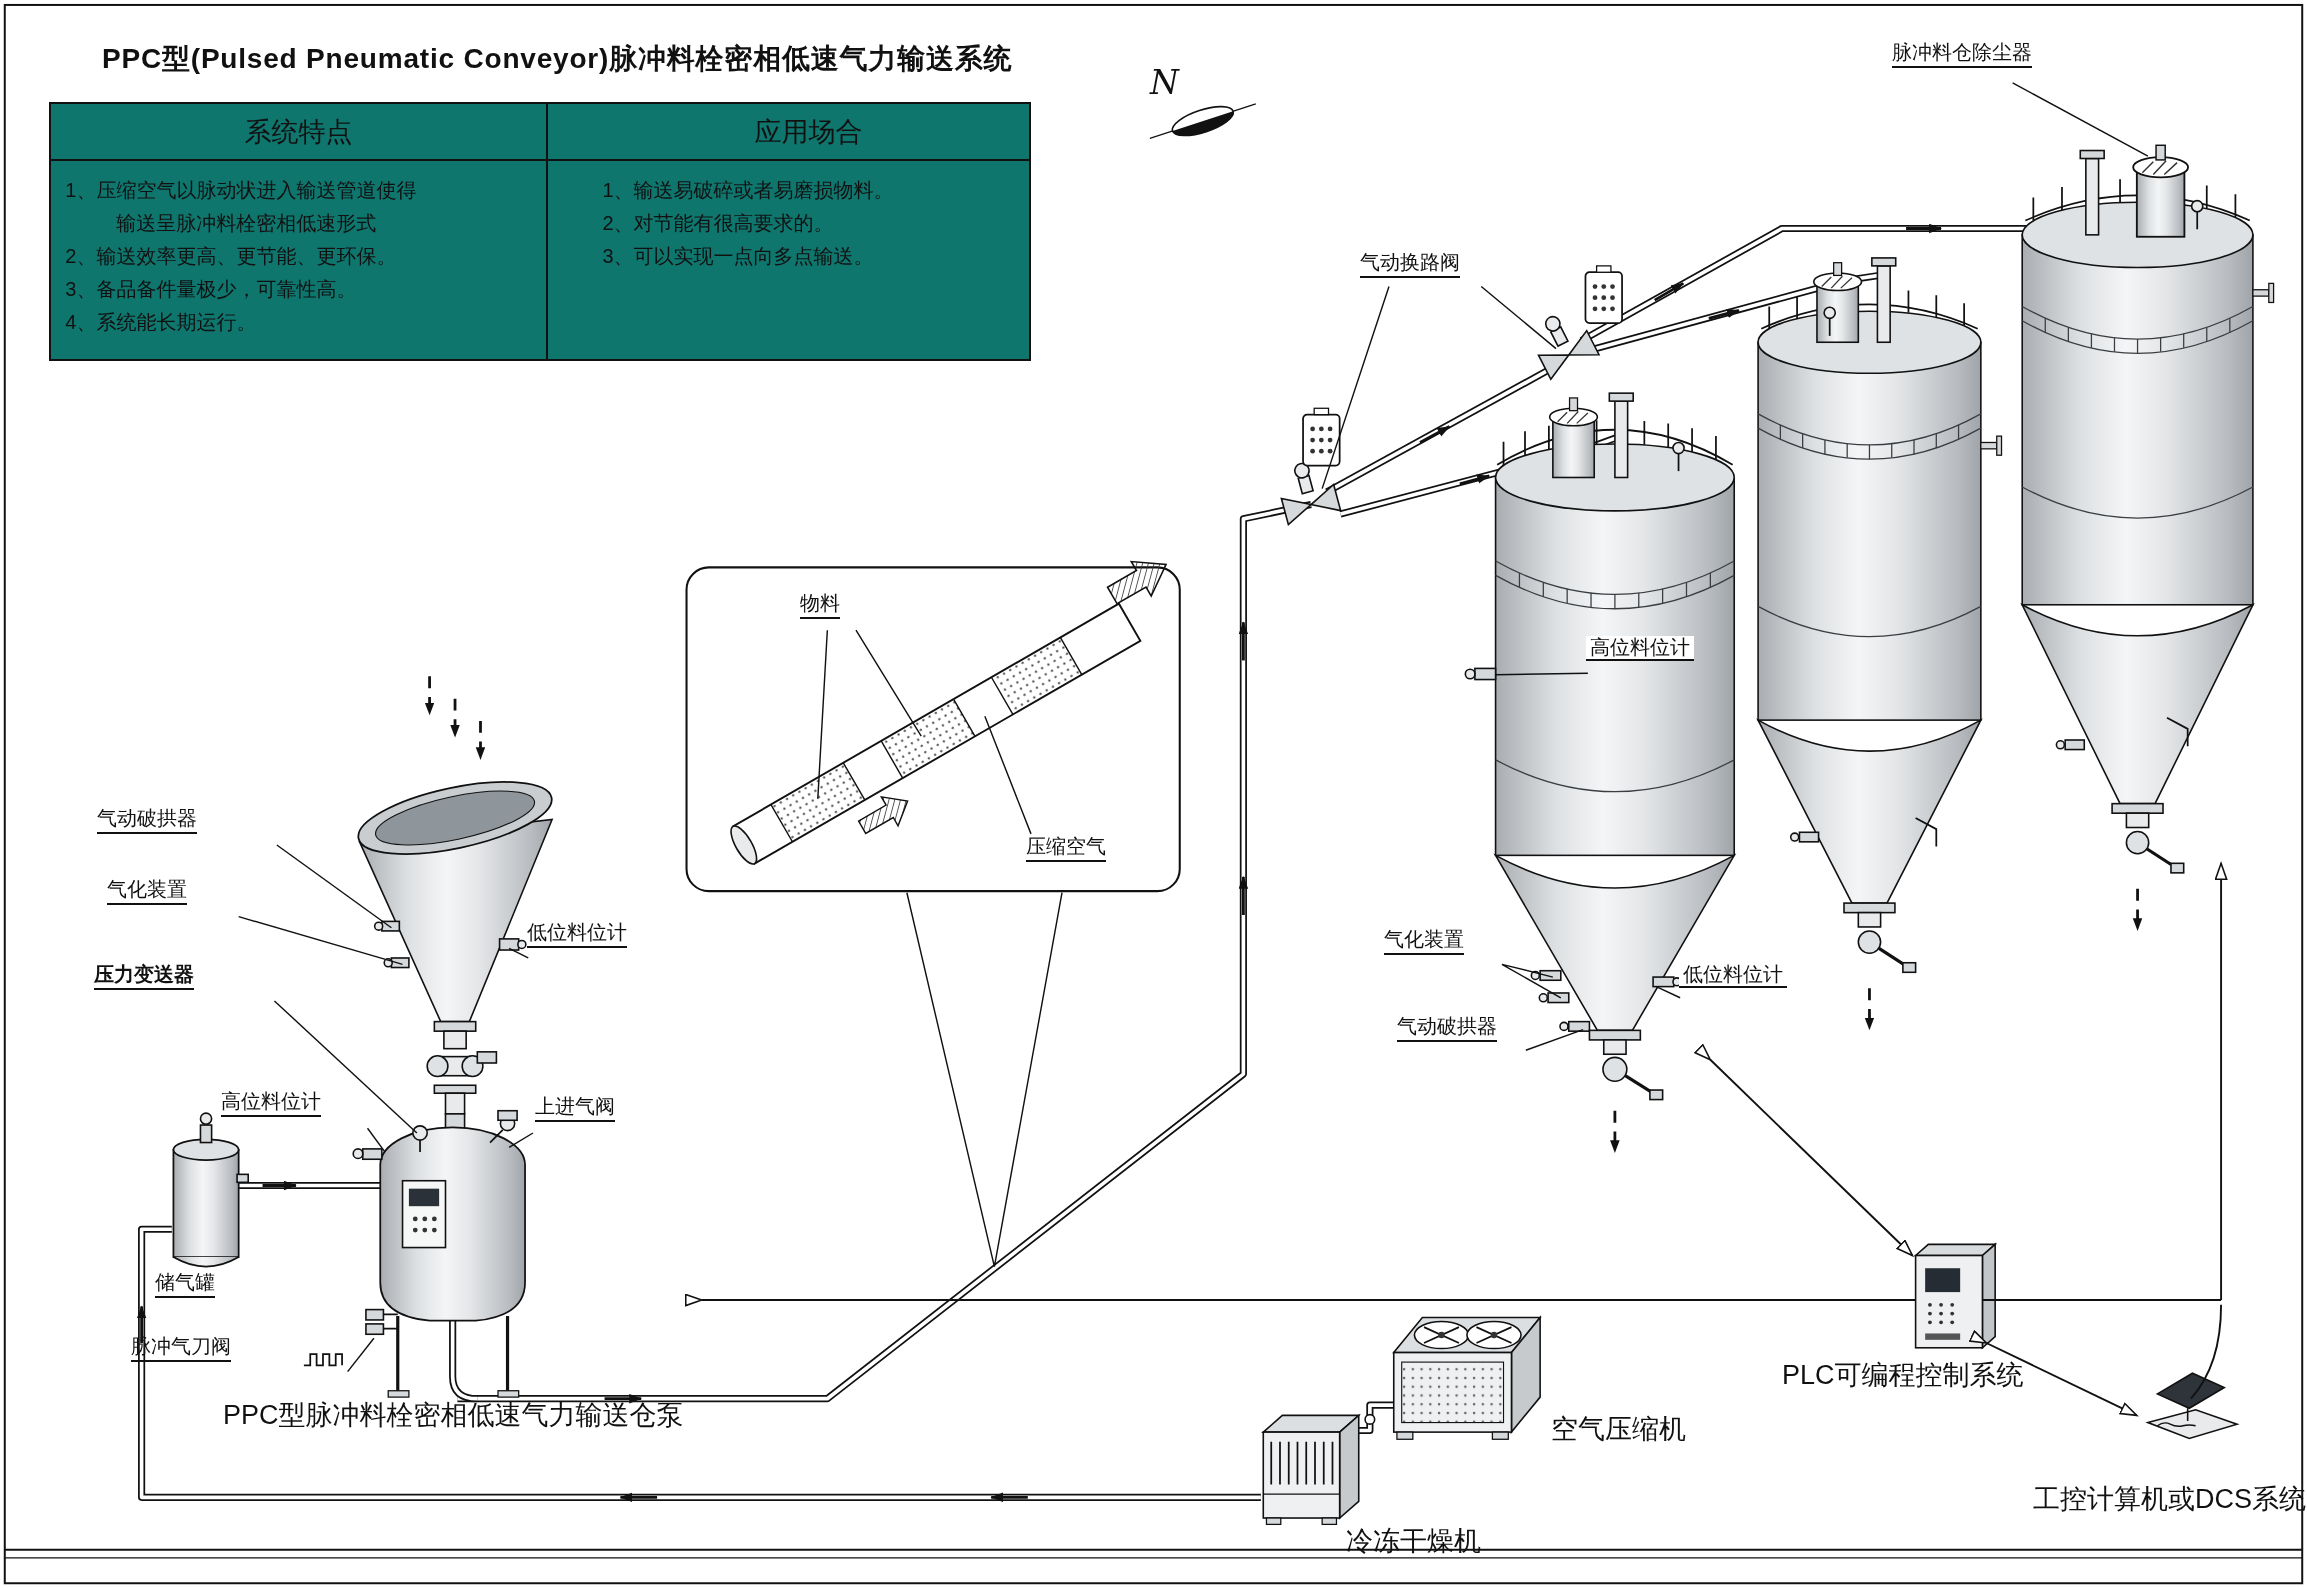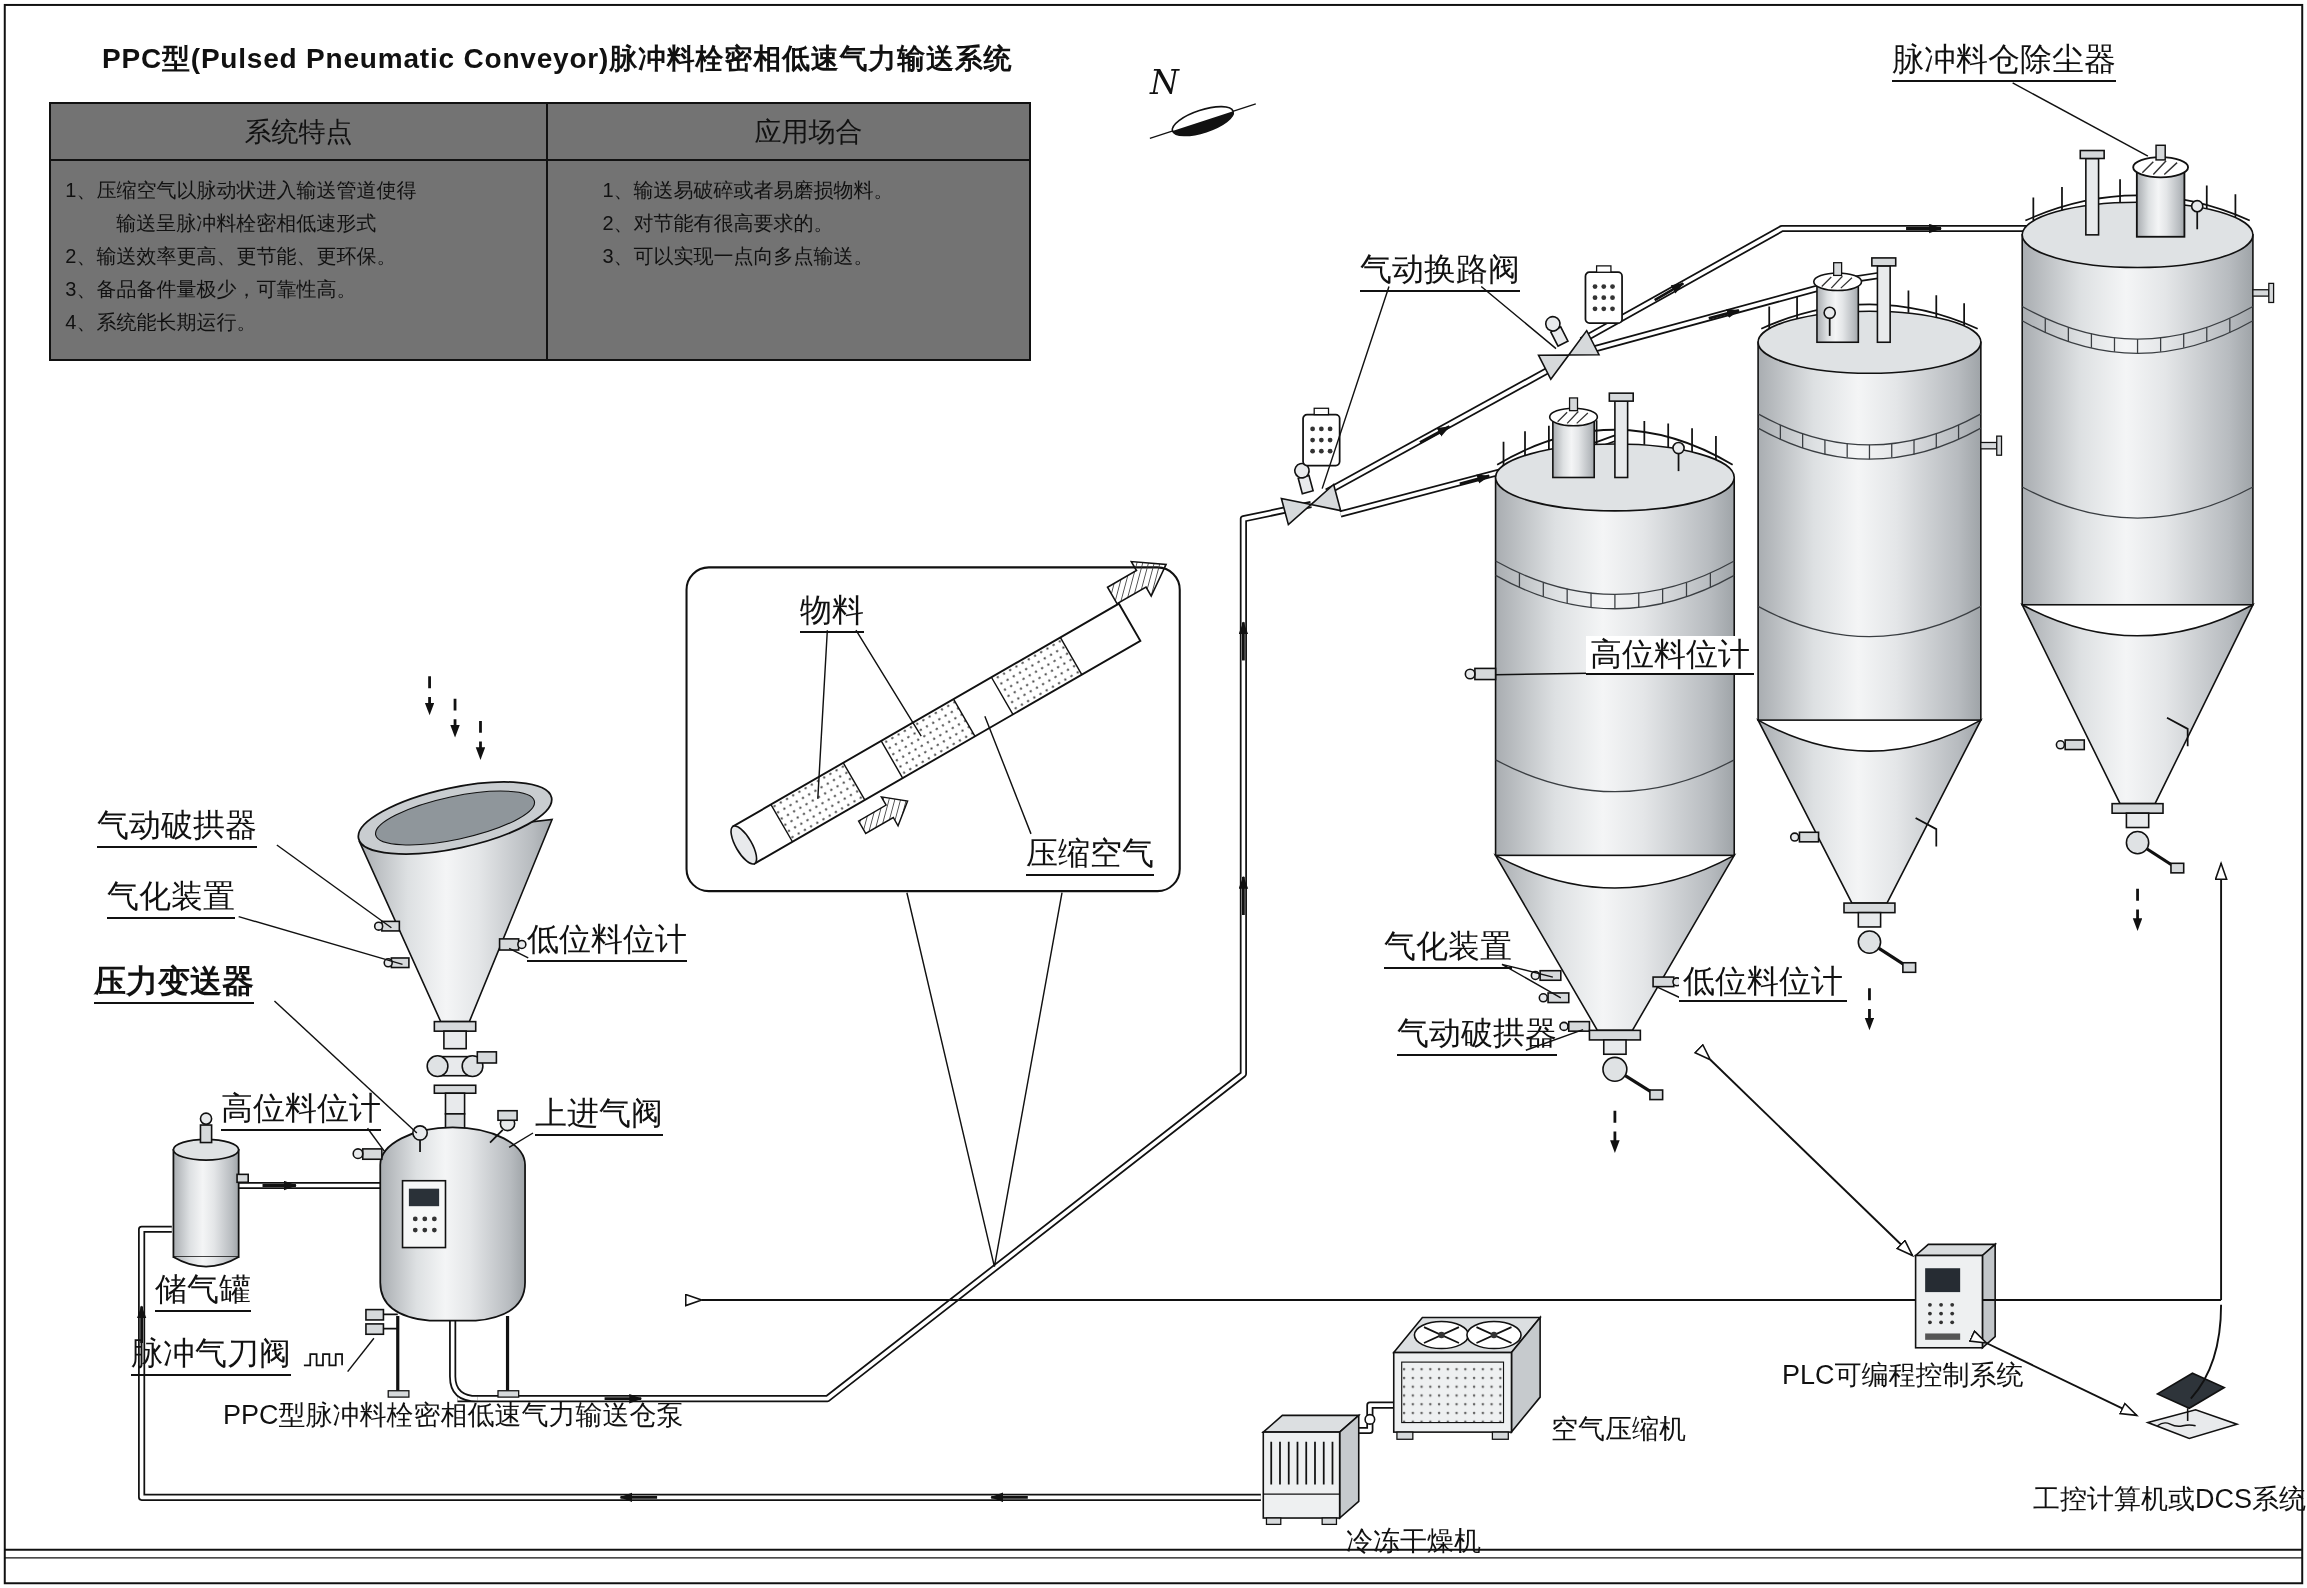--- a/index.html
+++ b/index.html
@@ -7,26 +7,26 @@
        font-family:"Liberation Sans","DejaVu Sans",sans-serif;color:#111;}
   svg{position:absolute;left:0;top:0;z-index:1;}
   .pk{fill:none;stroke:#111;stroke-width:9;stroke-linejoin:round;stroke-linecap:butt}
   .pw{fill:none;stroke:#fff;stroke-width:4.6;stroke-linejoin:round}
   .thin{fill:none;stroke:#111;stroke-width:1.8}
   .sig{fill:none;stroke:#111;stroke-width:2.4}
   .dash{fill:none;stroke:#111;stroke-width:3.5;stroke-dasharray:15 11}
   .arr{fill:none;stroke:#111;stroke-width:3.5}
   .o2{fill:none;stroke:#111;stroke-width:2.2}
   .band{fill:none;stroke:#3a3e42;stroke-width:1.6}
-  .lbl{position:absolute;z-index:3;font-size:32px;line-height:1.15;white-space:nowrap;}
+  .lbl{position:absolute;z-index:3;font-size:20px;line-height:1.15;white-space:nowrap;}
   .u{border-bottom:2.1px solid #111;padding-bottom:2.4px;}
   .wbg{background:#fff;padding:0 4px;}
   .n{font-style:italic;font-size:33px;font-family:"DejaVu Serif","Liberation Serif",serif;}
   .title{position:absolute;left:102px;top:40px;z-index:3;font-size:28px;font-weight:600;letter-spacing:0.8px;}
-  .tbl{position:absolute;left:49px;top:102px;width:978px;z-index:3;border:2.4px solid #111;background:#737373;}
+  .tbl{position:absolute;left:49px;top:102px;width:978px;z-index:3;border:2.4px solid #111;background:#0f766e;}
   .trow{display:flex;}
   .head{border-bottom:2.4px solid #111;}
   .cc1{width:53%;border-right:2.4px solid #111;box-sizing:border-box;}
   .cc2{width:47%;box-sizing:border-box;margin-left:40px;}
   .th{font-size:27px;text-align:center;padding:9.5px 0;}
   .tcell{padding:12.7px 14.3px 19px 14.3px;}
   .ln{font-size:20px;line-height:1.66;}
   .ind{padding-left:51px;}
   .eq{position:absolute;z-index:3;font-size:27px;white-space:nowrap;}
 </style>

